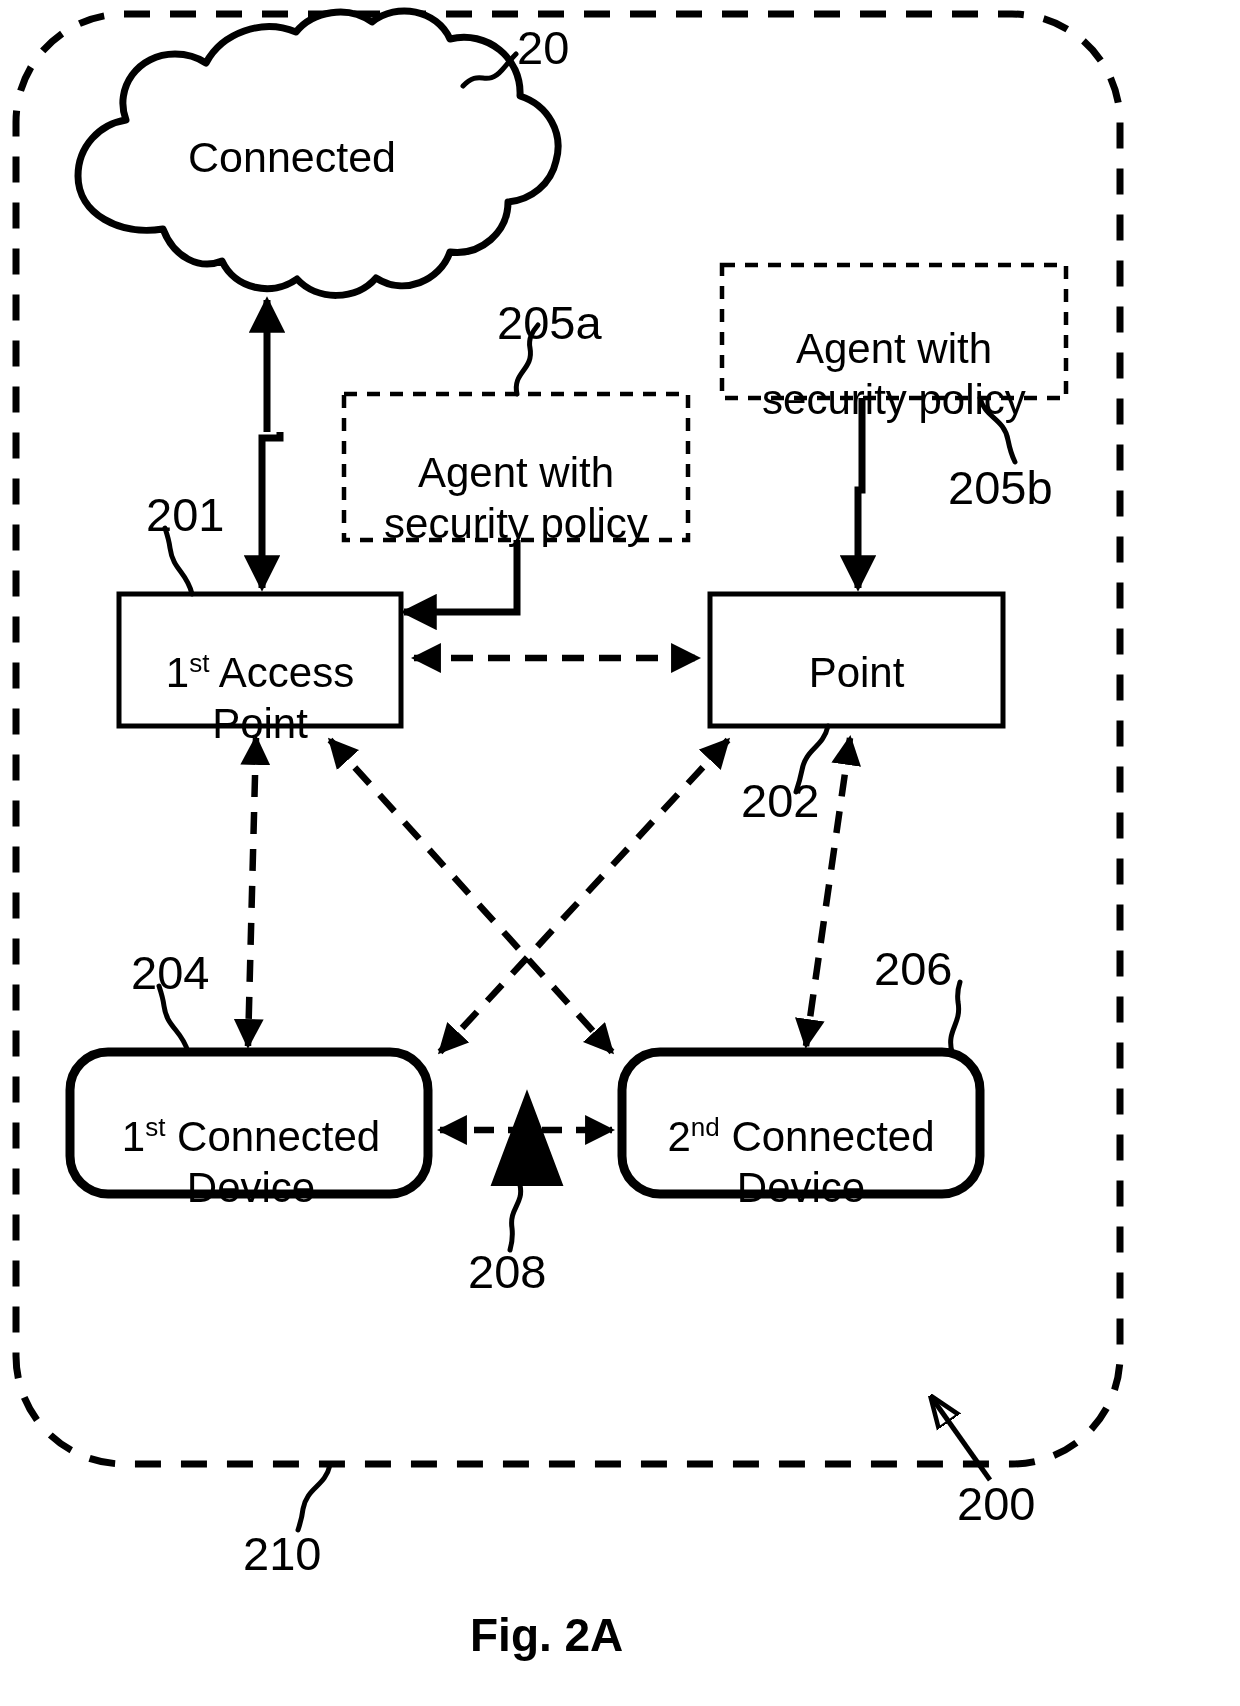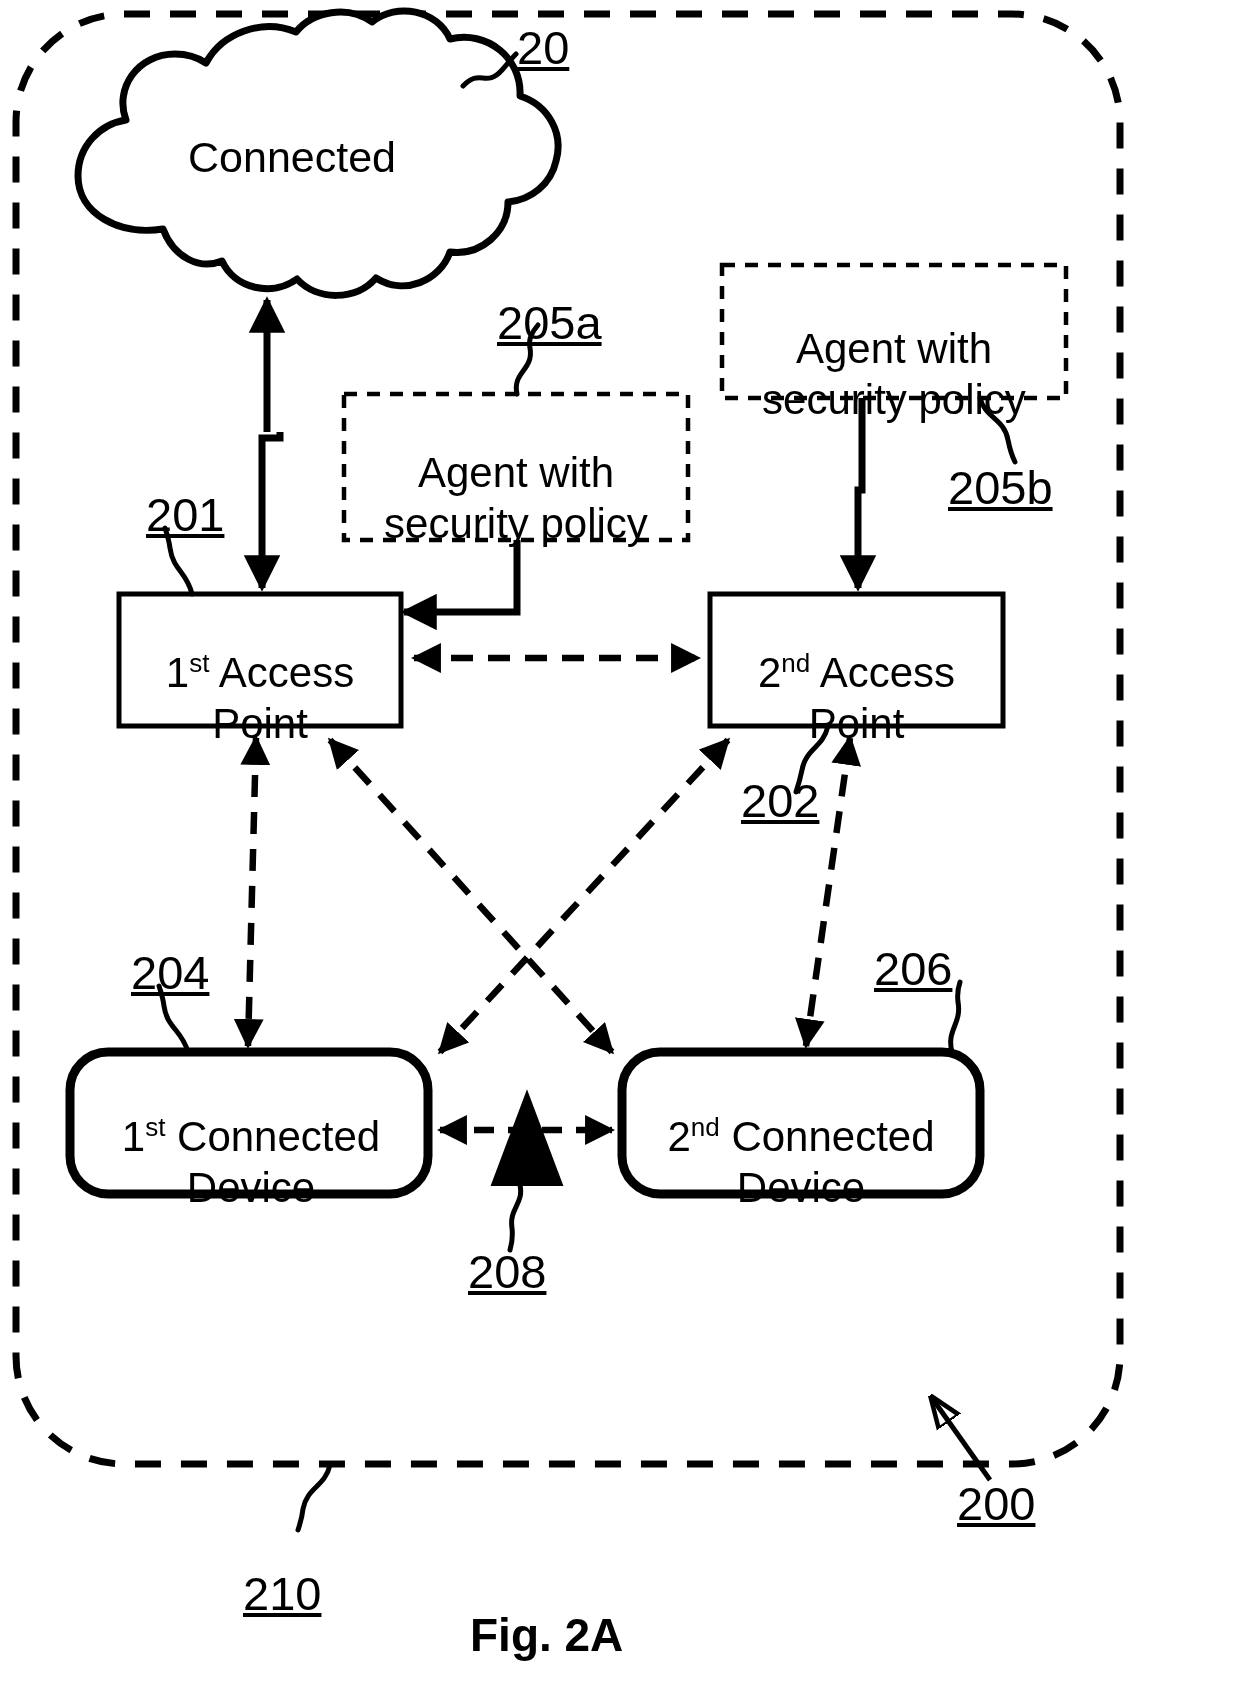--- a/index.html
+++ b/index.html
@@ -28,21 +28,20 @@
   .lbl {
     position: absolute;
     font-family: "Liberation Sans", sans-serif;
     color: #000;
     white-space: nowrap;
     line-height: 1.12;
   }
   .ref-num {
     font-size: 47px;
     letter-spacing: 0px;
-    text-decoration: underline;
   }
   .node-text {
     font-size: 42px;
     text-align: center;
     line-height: 1.22;
     margin-top: 39px;
   }
   .cloud-text {
     font-size: 43px;
   }
@@ -198,38 +197,37 @@
   </div>
   <div class="lbl ref-num" style="left:948px; top:462px;">205b</div>
 
   <div class="lbl node-text" style="left:119px; top:608px; width:282px; text-align:center;">
     <div><span>1</span><sup>st</sup><span> Access</span></div>
     <div>Point</div>
   </div>
   <div class="lbl ref-num" style="left:146px; top:489px;">201</div>
 
   <div class="lbl node-text" style="left:710px; top:608px; width:293px; text-align:center;">
-    <div><span>2</span><sup>nd</sup><span> Access</span></div>
     <div>Point</div>
   </div>
   <div class="lbl ref-num" style="left:741px; top:775px;">202</div>
 
   <div class="lbl node-text" style="left:72px; top:1072px; width:358px; text-align:center;">
     <div><span>1</span><sup>st</sup><span> Connected</span></div>
     <div>Device</div>
   </div>
   <div class="lbl ref-num" style="left:131px; top:947px;">204</div>
 
   <div class="lbl node-text" style="left:622px; top:1072px; width:358px; text-align:center;">
     <div><span>2</span><sup>nd</sup><span> Connected</span></div>
     <div>Device</div>
   </div>
   <div class="lbl ref-num" style="left:874px; top:943px;">206</div>
 
   <div class="lbl ref-num" style="left:468px; top:1246px;">208</div>
 
-  <div class="lbl ref-num" style="left:243px; top:1528px;margin-top:40px;">210</div>
+  <div class="lbl ref-num" style="left:243px; top:1528px;">210</div>
 
   <div class="lbl ref-num" style="left:957px; top:1478px;">200</div>
 
   <div class="lbl fig-caption" style="left:470px; top:1610px;">Fig. 2A</div>
 
 </div>
 
 </body></html>

